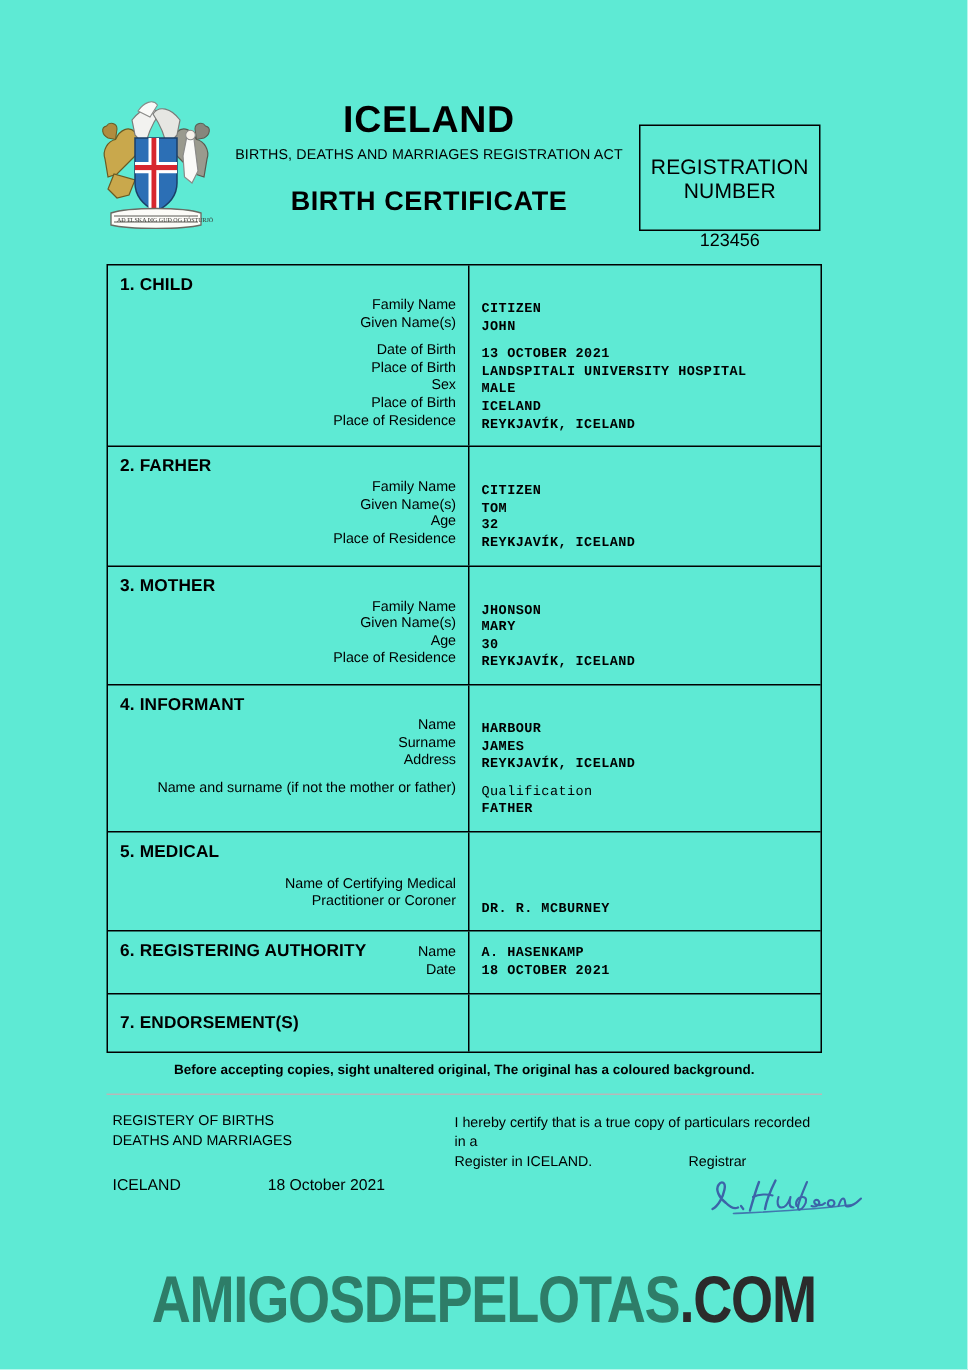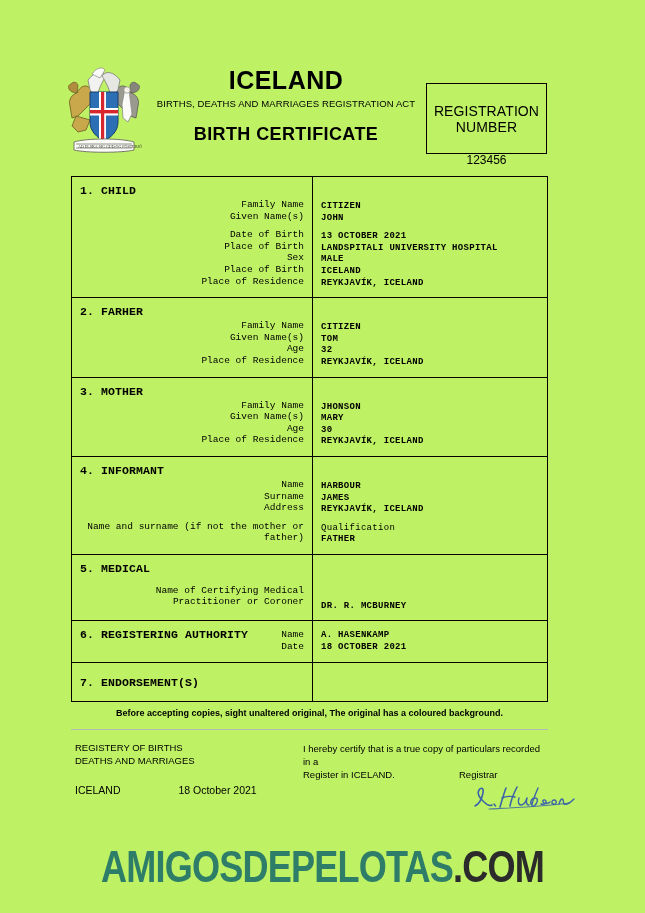--- a/index.html
+++ b/index.html
@@ -14,21 +14,21 @@
     font-family: "Liberation Sans", sans-serif;
     color: #000000;
     overflow: hidden;
   }
 
   .page {
     position: absolute;
     left: 0; top: 0;
     width: 645px;
     height: 913px;
-    background: #bef264;
+    background: #5eead4;
   }
 
   
   .header {
     position: absolute;
     left: 66px;
     top: 55px;
     width: 490px;
     height: 115px;
   }
@@ -101,21 +101,20 @@
     min-height: 28px;
   }
   .section:last-child { border-bottom: none; }
 
   .sec-left {
     width: 241px;
     box-sizing: border-box;
     border-right: 1.4px solid #000;
     padding: 7px 8px 8px 8px;
     position: relative;
-    font-family: Liberation Mono, monospace;
   }
   .sec-right {
     flex: 1;
     box-sizing: border-box;
     padding: 7px 6px 8px 8px;
   }
 
   .sec-heading {
     font-size: 11.5px;
     font-weight: bold;

